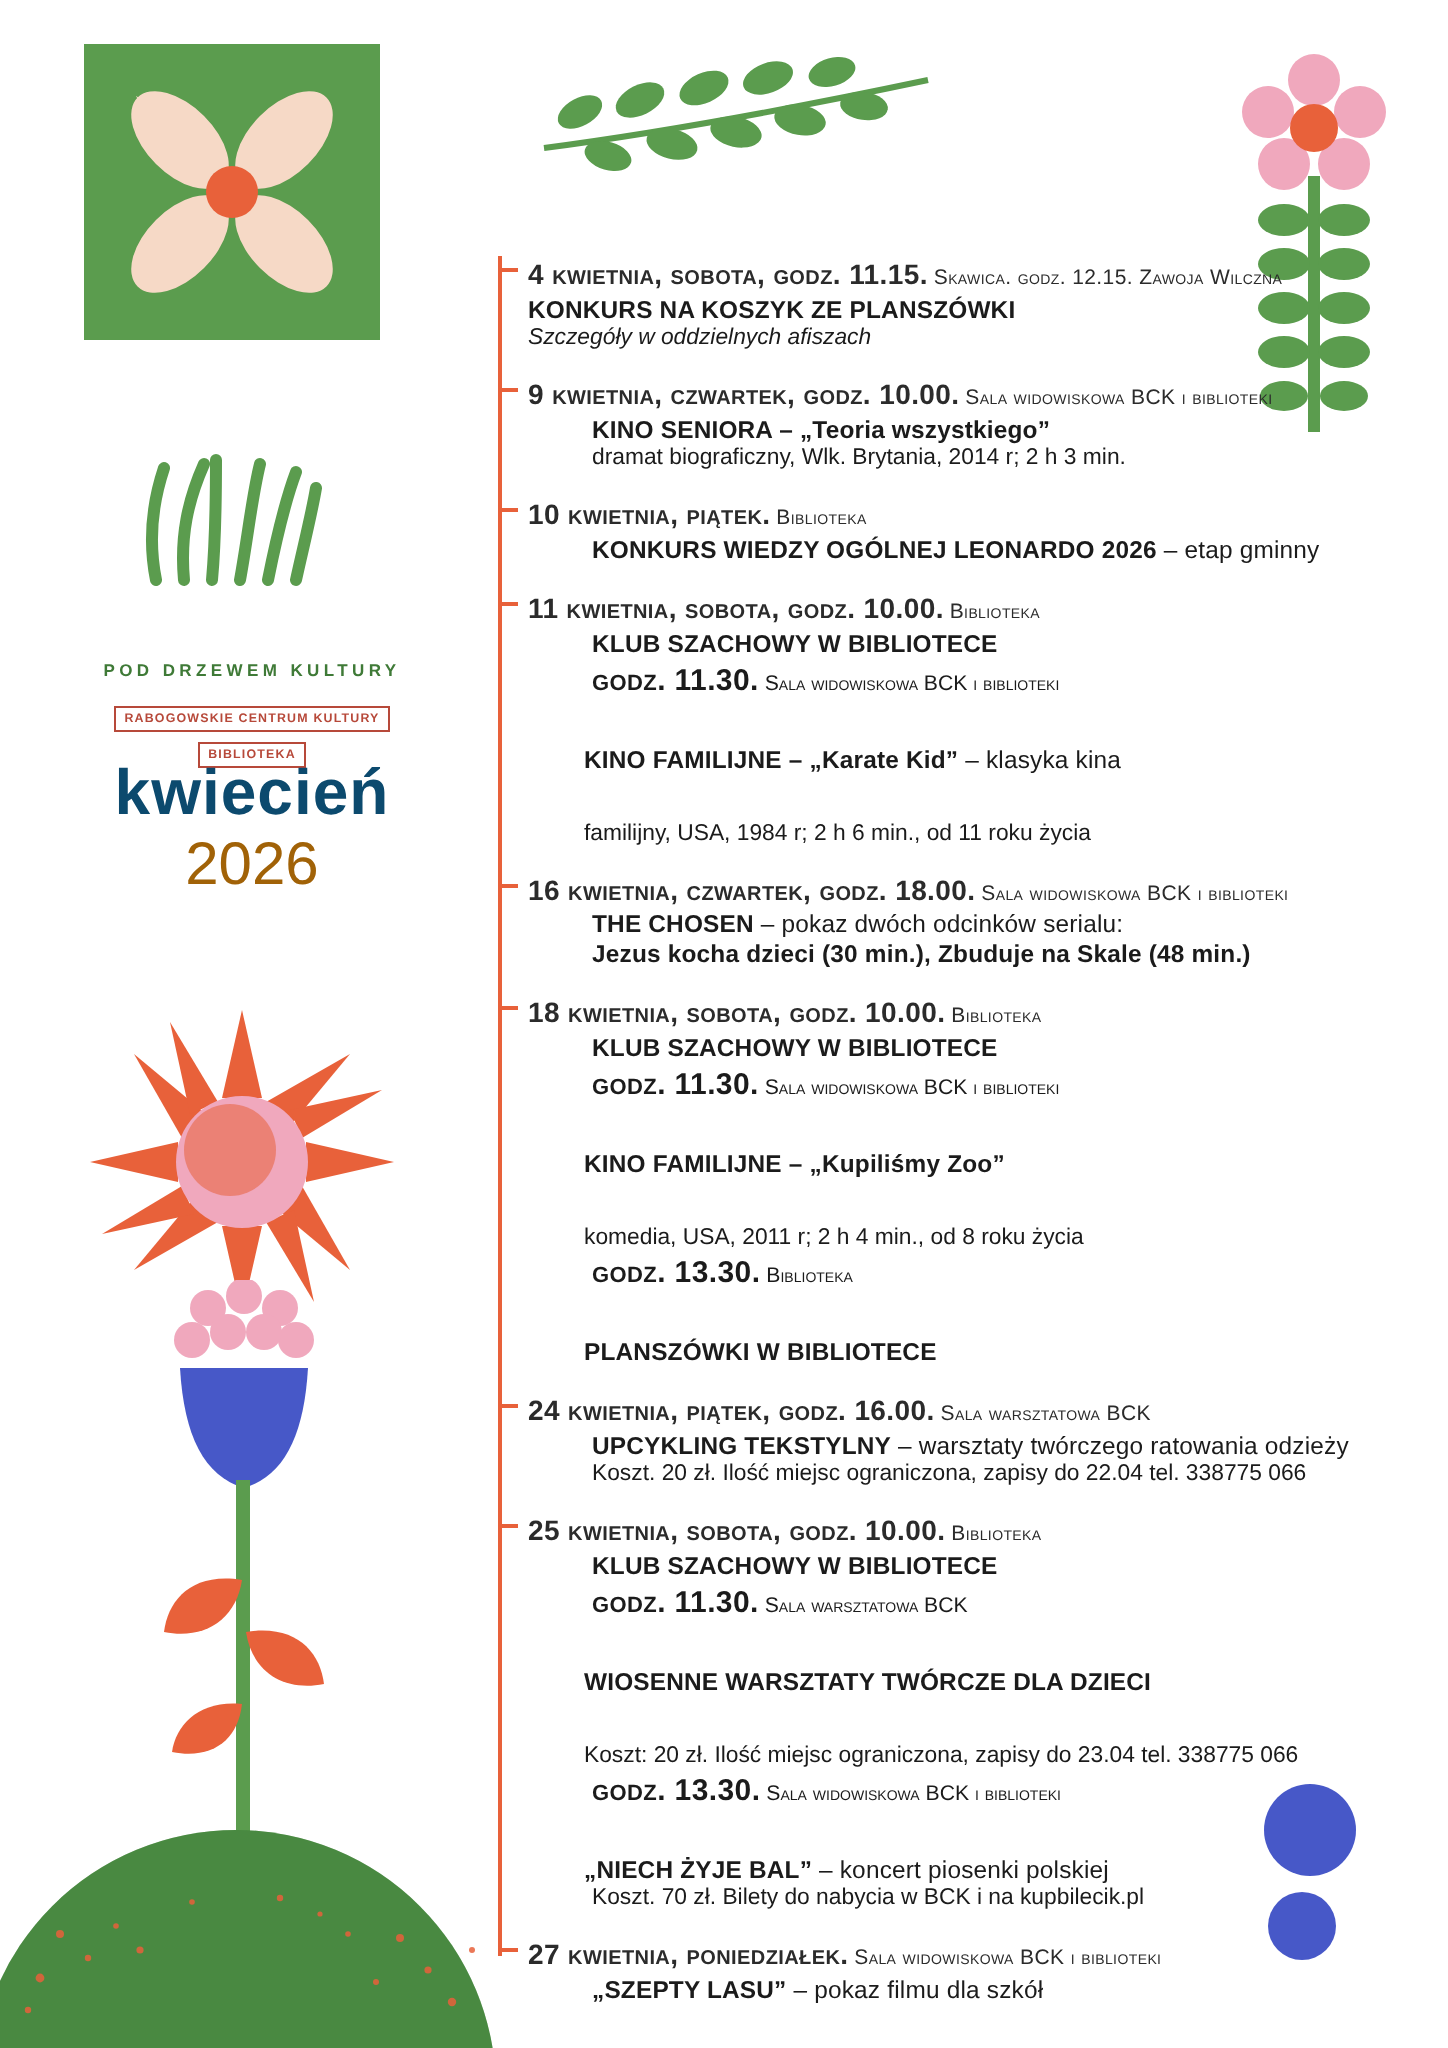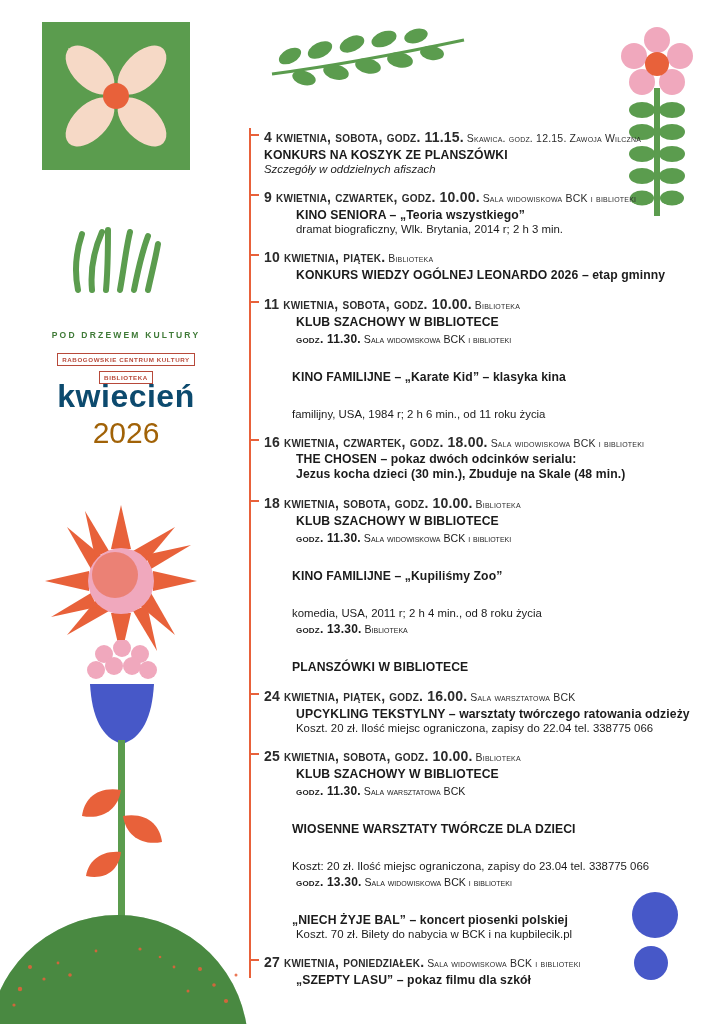--- a/index.html
+++ b/index.html
@@ -46,27 +46,27 @@
 
   .block { position:relative; padding:0 0 0 14px; margin-bottom:13px; }
   .block.tight { margin-bottom:11px; }
   .tick { position:absolute; left:-1px; top:6px; width:10px; height:2px; background:#e8613a; }
 
   .dateline { font-size:10.5px; color:#2b2b2b; line-height:1.35; }
   .dateline .d { font-weight:bold; font-size:14px; }
   .dateline .sc { font-variant:small-caps; letter-spacing:.2px; }
 
   .title { font-size:12.2px; font-weight:bold; letter-spacing:.1px; margin-top:1px; }
-  .title .reg { font-weight:bold; }
+  .title .reg { font-weight:normal; }
   .sub { font-size:11.4px; margin-top:1px; }
   .sub.italic { font-style:italic; }
   .indent1 { margin-left:32px; }
   .indent2 { margin-left:28px;margin-top:24px; }
   .timeline { font-size:10.6px; margin-top:3px; }
-  .timeline .t { font-weight:bold; font-size:12px; font-variant:small-caps; letter-spacing:.2px;}
+  .timeline .t { font-weight:bold; font-size:15px; font-variant:small-caps; letter-spacing:.2px;}
   .timeline .sc { font-variant:small-caps; }
 
   
   .dot { position:absolute; border-radius:50%; background:#4758c8; }
   .dot1 { left:632px; top:892px; width:46px; height:46px; }
   .dot2 { left:634px; top:946px; width:34px; height:34px; }
 </style>
 </head>
 <body>
 

